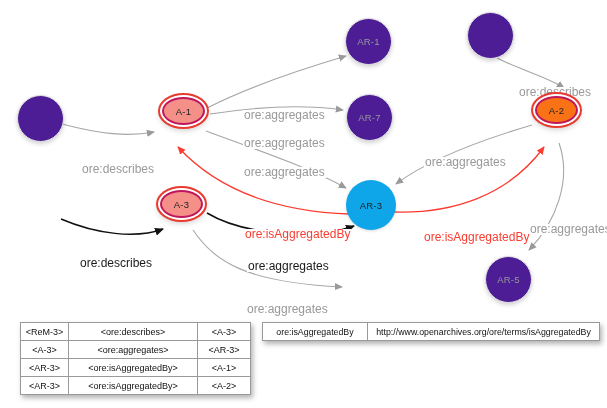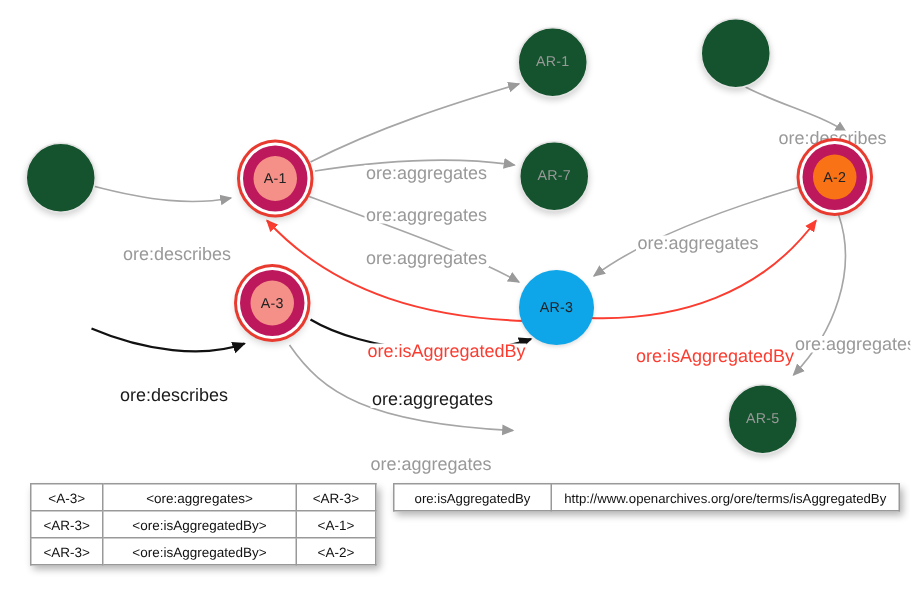--- a/index.html
+++ b/index.html
@@ -6,25 +6,25 @@
   .stage{
     position:relative;width:607px;height:408px;background:#ffffff;overflow:hidden;
     font-family:"Liberation Sans", sans-serif;
   }
   svg.edges{position:absolute;left:0;top:0;width:607px;height:408px;}
   .node{
     position:absolute;border-radius:50%;display:flex;align-items:center;justify-content:center;
     box-sizing:border-box;font-size:9.5px;letter-spacing:0.2px;
   }
   .node.white{
-    width:47px;height:47px;background:#14532d;border:1px solid #e4e4e4;
+    width:47px;height:47px;background:#4c1d95;border:1px solid #e4e4e4;
     box-shadow:0 2px 4px rgba(0,0,0,0.18);color:#999;justify-content:center;
   }
   .node.agg{
-    width:43px;height:44px;background:#f49087;border:7px solid #be185d;
+    width:43px;height:28px;background:#f49087;border:2px solid #be185d;
     box-shadow:0 0 0 2px #ffffff,0 0 0 4px #e83a2e,0 3px 6px 2px rgba(0,0,0,0.22);
     color:#222;
   }
   .node.agg.a2{background:#f97316;}
   .node.rem{
     width:50px;height:50px;background:#f54b3d;color:#fff;
     box-shadow:0 2px 5px rgba(0,0,0,0.28);
   }
   .node.yellow{
     width:50px;height:50px;background:#0ea5e9;color:#222;
@@ -103,37 +103,42 @@
   <div class="node white" style="left:345px;top:18px;">
     <span>AR-1</span>
   </div>
   <div class="node white" style="left:467px;top:12px;"></div>
   <div class="node white" style="left:346px;top:94px;">
     <span>AR-7</span>
   </div>
   <div class="node agg a2" style="left:535px;top:96px;">
     <span>A-2</span>
   </div>
-  <div class="node agg" style="left:160px;top:180px;">
+  <div class="node agg" style="left:160px;top:190px;">
     <span>A-3</span>
   </div>
   <div class="node yellow" style="left:346px;top:180px;">
     <span>AR-3</span>
   </div>
   <div class="node white" style="left:485px;top:256px;">
     <span>AR-5</span>
   </div>
 
   <table class="tbl triples">
     <colgroup>
         <col style="width:48px">
         <col style="width:129px">
         <col style="width:53px">
       </colgroup>
     <tbody>
+      <tr>
+        <td>&lt;ReM-3&gt;</td>
+        <td>&lt;ore:describes&gt;</td>
+        <td>&lt;A-3&gt;</td>
+      </tr>
       <tr>
         <td>&lt;A-3&gt;</td>
         <td>&lt;ore:aggregates&gt;</td>
         <td>&lt;AR-3&gt;</td>
       </tr>
       <tr>
         <td>&lt;AR-3&gt;</td>
         <td>&lt;ore:isAggregatedBy&gt;</td>
         <td>&lt;A-1&gt;</td>
       </tr>

